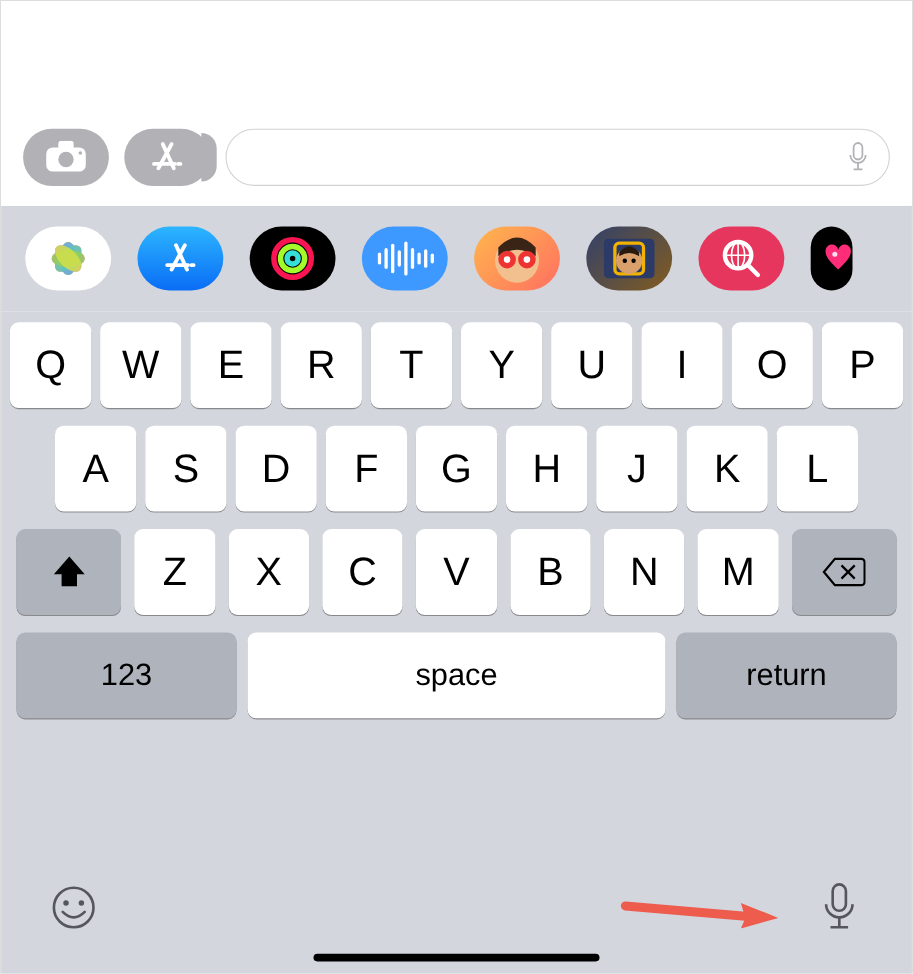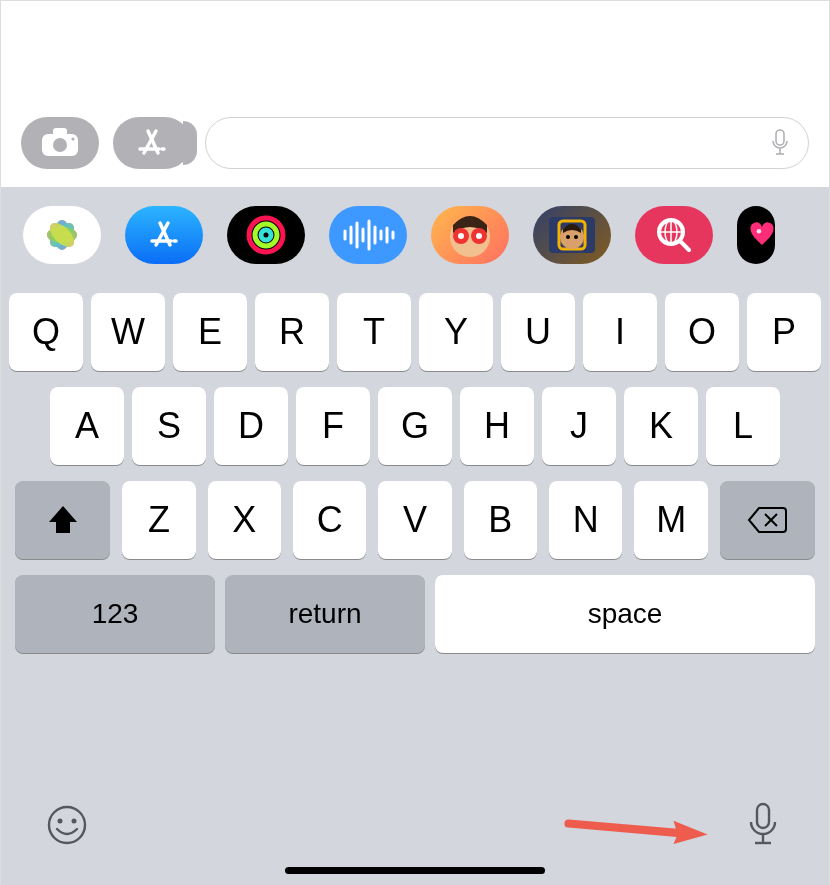--- a/index.html
+++ b/index.html
@@ -215,22 +215,22 @@
       <div class="key fn bksp">
         <svg class="icon" width="40" height="30" viewBox="0 0 40 30">
             <path d="M12 3 L36 3 A3 3 0 0 1 39 6 L39 24 A3 3 0 0 1 36 27 L12 27 L2 15 Z" fill="none" stroke="#000" stroke-width="2"></path>
             <line x1="18" y1="9" x2="30" y2="21" stroke="#000" stroke-width="2"></line>
             <line x1="30" y1="9" x2="18" y2="21" stroke="#000" stroke-width="2"></line>
           </svg>
       </div>
     </div>
     <div class="brow">
       <div class="key fn num">123</div>
+      <div class="key space">space</div>
       <div class="key fn return">return</div>
-      <div class="key space">space</div>
     </div>
 
     <div class="bottombar">
       <div class="emoji-btn">
         <svg class="icon" width="42" height="42" viewBox="0 0 42 42">
             <circle cx="21" cy="21" r="18" fill="none" stroke="#55575c" stroke-width="2.4"></circle>
             <circle cx="14" cy="17" r="2.5" fill="#55575c"></circle>
             <circle cx="28" cy="17" r="2.5" fill="#55575c"></circle>
             <path d="M11 25 Q21 35 31 25" fill="none" stroke="#55575c" stroke-width="2.4" stroke-linecap="round"></path>
           </svg>

